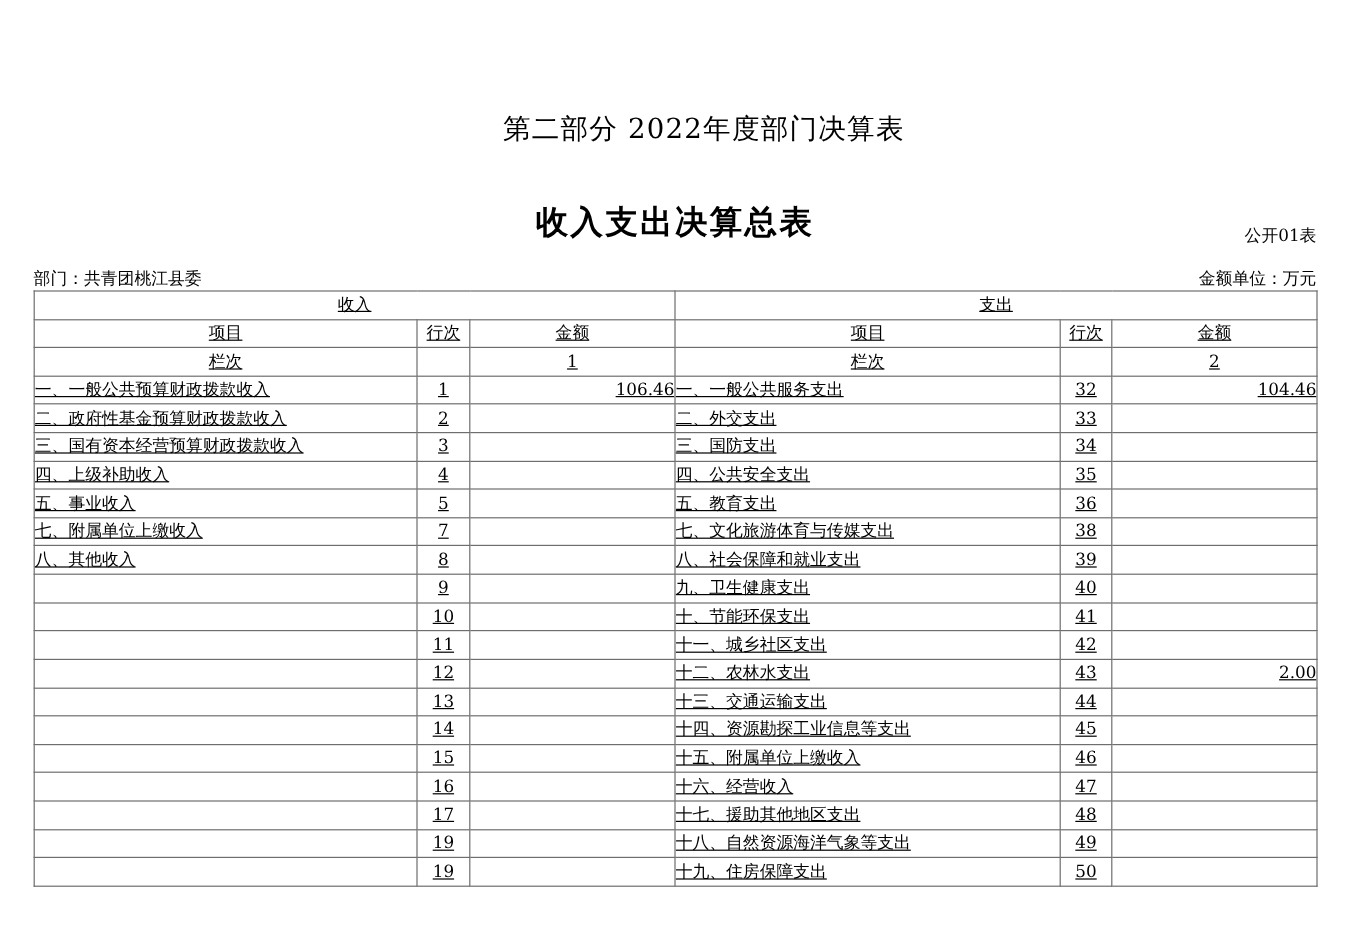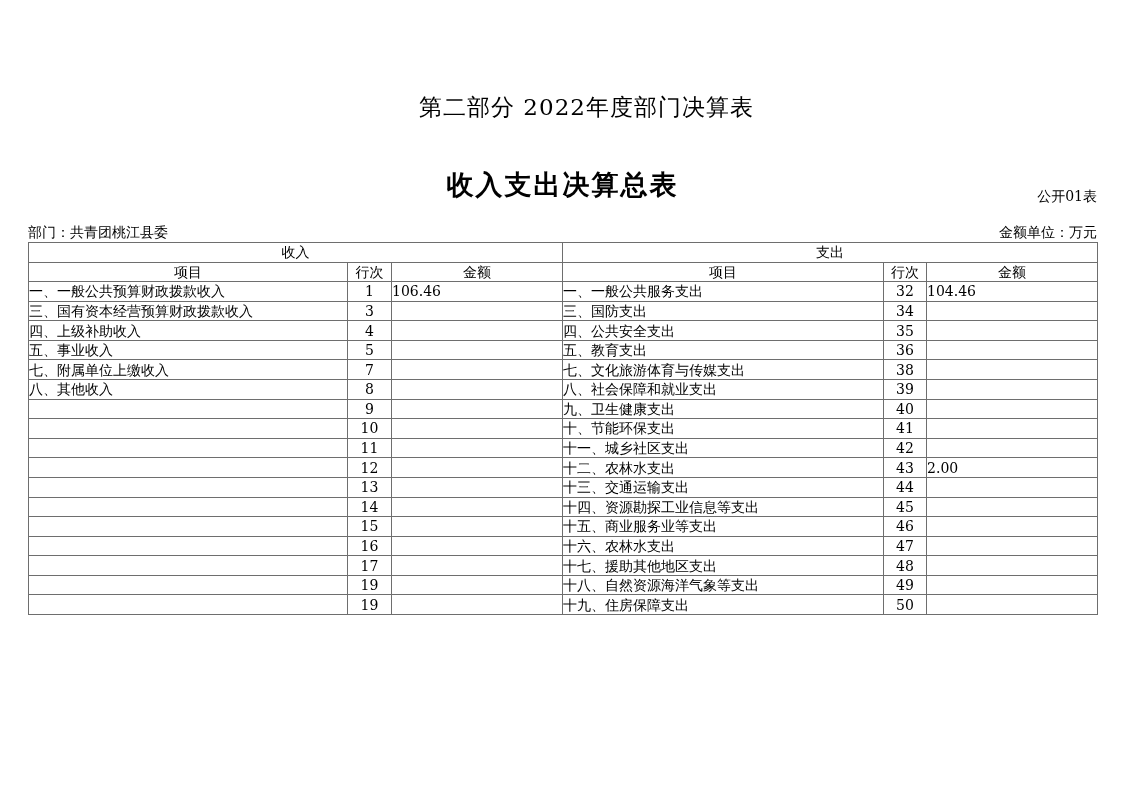--- a/index.html
+++ b/index.html
@@ -54,24 +54,25 @@
     top: 224px;
     right: 25px;
     font-size: 14px;
     margin-left: 44px;
   }
   table.budget {
     position: absolute;
     top: 242px;
     left: 28px;
     width: 1069px;
-    height: 373px;
+    height: 497px;
     border-collapse: collapse;
     table-layout: fixed;
     font-size: 14px;
+    text-decoration: underline;
   }
   table.budget td {
     border: 1px solid #6e6e6e;
     padding: 0;
     overflow: hidden;
     white-space: nowrap;
     vertical-align: middle;
     line-height: 1;
   }
   td.section {
@@ -81,21 +82,21 @@
     text-align: center;
   }
   td.item {
     text-align: left;
     padding-left: 3px;
   }
   td.line {
     text-align: center;
   }
   td.amount {
-    text-align: left;
+    text-align: right;
     padding-right: 3px;
   }
 </style>
 </head>
 <body>
 
 <div class="part-title">第二部分 2022年度部门决算表</div>
 <h1 class="table-title">收入支出决算总表</h1>
 <div class="meta-code">公开01表</div>
 <div class="meta-dept">部门：共青团桃江县委</div>
@@ -116,29 +117,45 @@
       <td colspan="3" class="section">支出</td>
     </tr>
     <tr>
       <td class="head">项目</td>
       <td class="head">行次</td>
       <td class="head">金额</td>
       <td class="head">项目</td>
       <td class="head">行次</td>
       <td class="head">金额</td>
     </tr>
+    <tr>
+      <td class="head">栏次</td>
+      <td class="head"></td>
+      <td class="head">1</td>
+      <td class="head">栏次</td>
+      <td class="head"></td>
+      <td class="head">2</td>
+    </tr>
   <tr>
         <td class="item">一、一般公共预算财政拨款收入</td>
         <td class="line">1</td>
         <td class="amount">106.46</td>
         <td class="item">一、一般公共服务支出</td>
         <td class="line">32</td>
         <td class="amount">104.46</td>
       </tr>
       <tr>
+        <td class="item">二、政府性基金预算财政拨款收入</td>
+        <td class="line">2</td>
+        <td class="amount"></td>
+        <td class="item">二、外交支出</td>
+        <td class="line">33</td>
+        <td class="amount"></td>
+      </tr>
+      <tr>
         <td class="item">三、国有资本经营预算财政拨款收入</td>
         <td class="line">3</td>
         <td class="amount"></td>
         <td class="item">三、国防支出</td>
         <td class="line">34</td>
         <td class="amount"></td>
       </tr>
       <tr>
         <td class="item">四、上级补助收入</td>
         <td class="line">4</td>
@@ -216,29 +233,29 @@
         <td class="line">14</td>
         <td class="amount"></td>
         <td class="item">十四、资源勘探工业信息等支出</td>
         <td class="line">45</td>
         <td class="amount"></td>
       </tr>
       <tr>
         <td class="item"></td>
         <td class="line">15</td>
         <td class="amount"></td>
-        <td class="item">十五、商业服务业等支出</td>
+        <td class="item">十五、附属单位上缴收入</td>
         <td class="line">46</td>
         <td class="amount"></td>
       </tr>
       <tr>
         <td class="item"></td>
         <td class="line">16</td>
         <td class="amount"></td>
-        <td class="item">十六、农林水支出</td>
+        <td class="item">十六、经营收入</td>
         <td class="line">47</td>
         <td class="amount"></td>
       </tr>
       <tr>
         <td class="item"></td>
         <td class="line">17</td>
         <td class="amount"></td>
         <td class="item">十七、援助其他地区支出</td>
         <td class="line">48</td>
         <td class="amount"></td>

